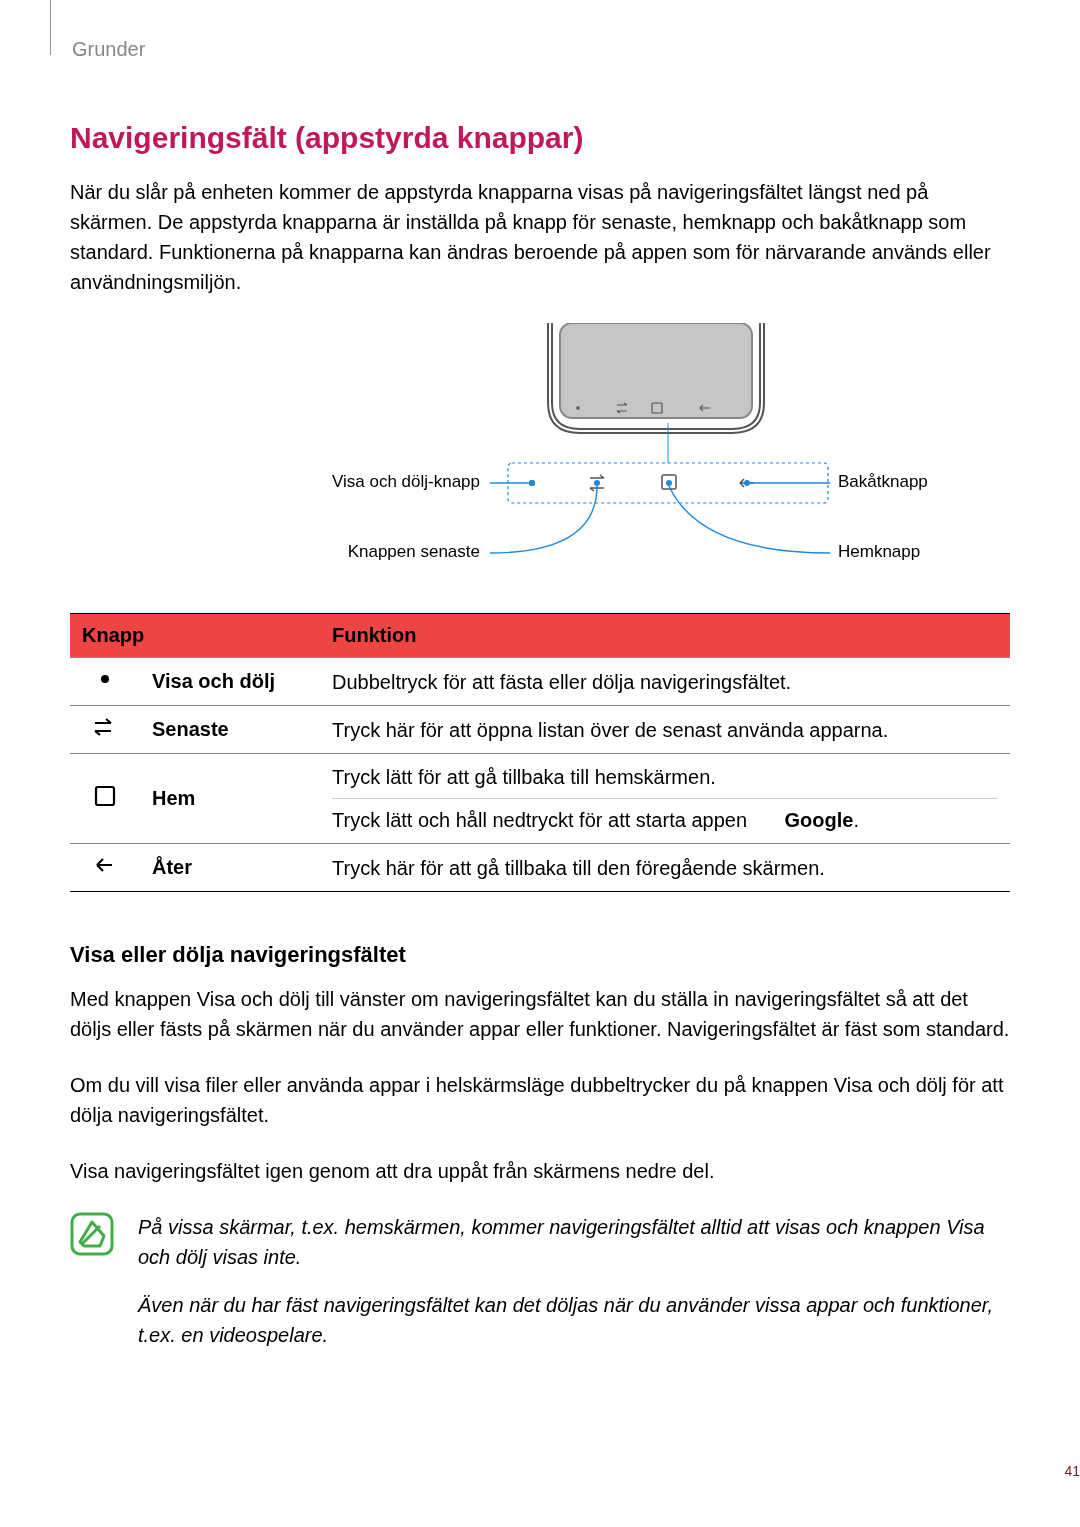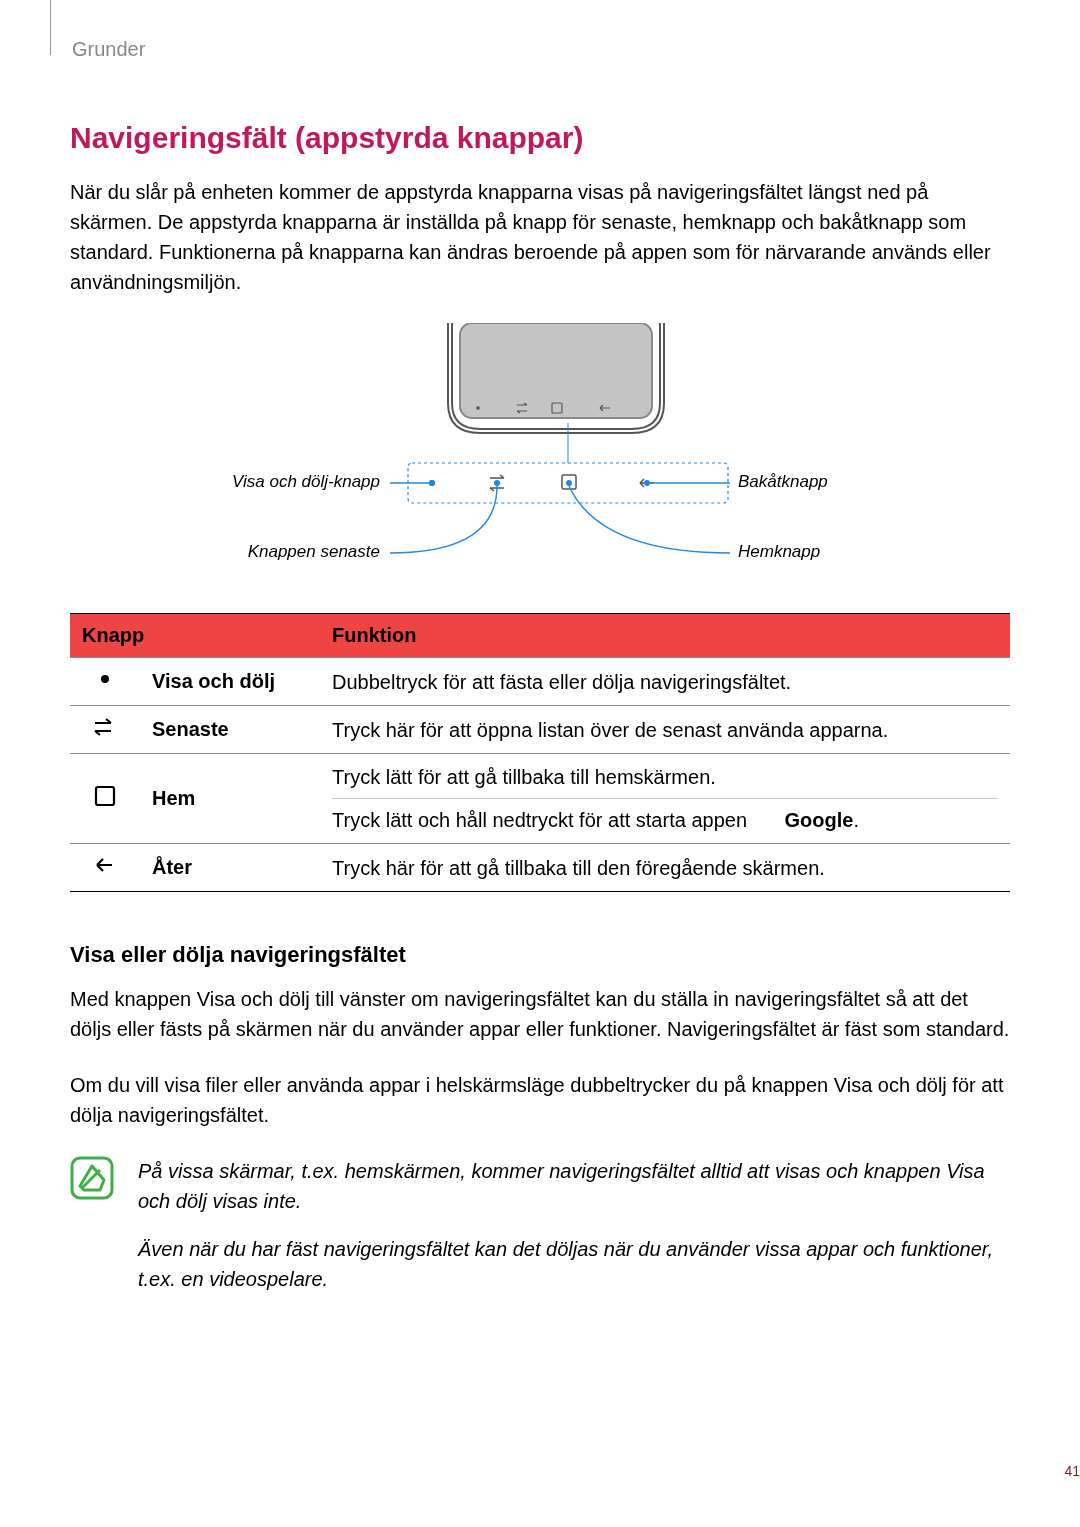--- a/index.html
+++ b/index.html
@@ -34,23 +34,22 @@
     font-weight: bold;
     margin-bottom: 22px;
   }
   .para {
     font-size: 20px;
     line-height: 1.5;
     margin-bottom: 26px;
   }
   .figure {
     display: flex;
-    justify-content: center;
+    justify-content: flex-end;
     margin: 10px 0 40px 0;
-    font-style: italic;
   }
   .figure svg { display: block; }
   .table {
     width: 100%;
     border-collapse: collapse;
     font-size: 20px;
     margin-bottom: 50px;
   }
   .table th {
     text-align: left;
@@ -217,20 +216,21 @@
         </td>
         <td class="name-cell">Åter</td>
         <td class="func-cell">Tryck här för att gå tillbaka till den föregående skärmen.</td>
       </tr>
     </tbody>
   </table>
 
   <h2 class="heading2">Visa eller dölja navigeringsfältet</h2>
   <p class="para">Med knappen Visa och dölj till vänster om navigeringsfältet kan du ställa in navigeringsfältet så att det döljs eller fästs på skärmen när du använder appar eller funktioner. Navigeringsfältet är fäst som standard.</p>
   <p class="para">Om du vill visa filer eller använda appar i helskärmsläge dubbeltrycker du på knappen Visa och dölj för att dölja navigeringsfältet.</p>
+  <p class="para">Visa navigeringsfältet igen genom att dra uppåt från skärmens nedre del.</p>
 
   <div class="note-wrap">
     <div class="note-icon">
       <svg width="44" height="44">
         <rect x="2" y="2" width="40" height="40" rx="8" fill="none" stroke="#3fae49" stroke-width="3"></rect>
         <path d="M10 30 L22 10 L34 24 L30 34 L14 34 Z" fill="none" stroke="#3fae49" stroke-width="3" stroke-linejoin="round"></path>
         <line x1="12" y1="32" x2="30" y2="14" stroke="#3fae49" stroke-width="3"></line>
       </svg>
     </div>
     <div class="note-body">

